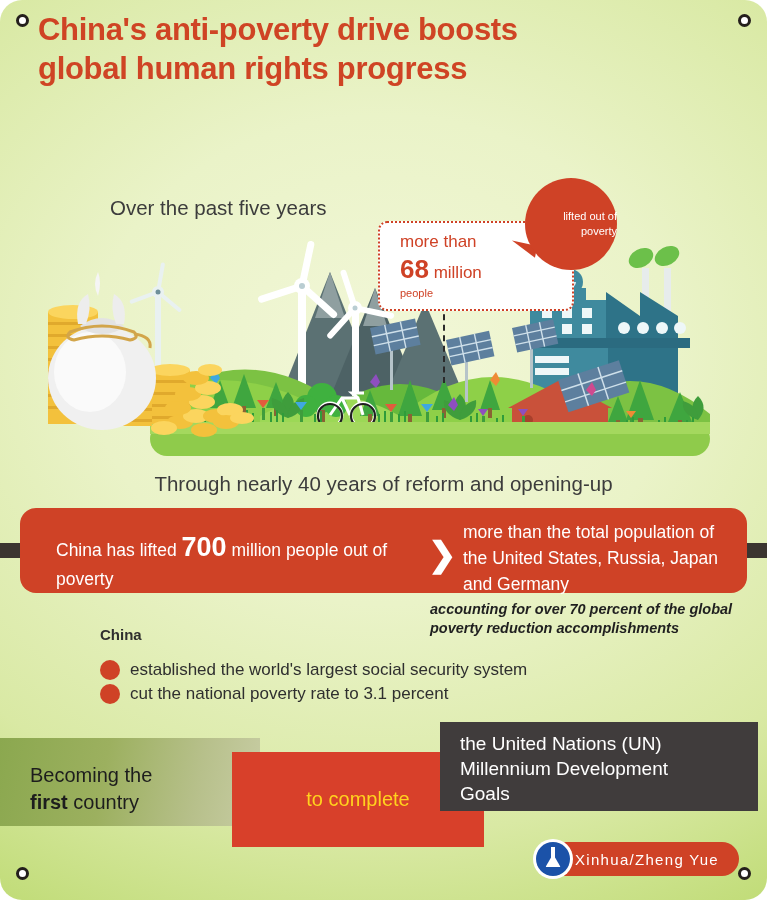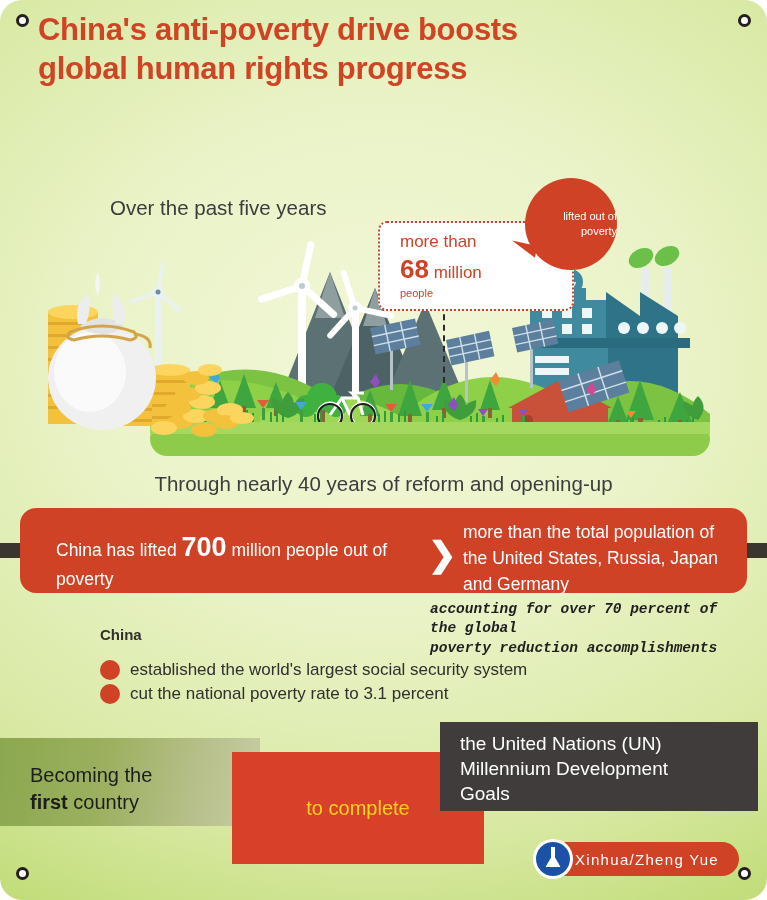--- a/index.html
+++ b/index.html
@@ -105,21 +105,21 @@
   .redbar .chev{
     position:absolute;left:408px;top:29px;font-size:34px;font-weight:bold;color:#fff;line-height:1;
   }
   .redbar .rgt{
     position:absolute;left:443px;top:12px;width:275px;
     font-size:17.5px;line-height:1.48;
   }
 
   .accounting{
     position:absolute;left:430px;top:600px;width:320px;
-    font-family:Liberation Mono, monospace;font-style:italic;font-weight:bold;
+    font-family:Liberation Sans, sans-serif;font-style:italic;font-weight:bold;
     font-size:14.5px;line-height:1.33;color:#1f1f1f;text-align:left;
   }
 
   
   .china-h{position:absolute;left:100px;top:626px;font-size:15px;font-weight:bold;color:#2f2f2f;}
   .bullets{position:absolute;left:100px;top:660px;width:600px;}
   .bullet{display:flex;align-items:center;margin-bottom:4px;}
   .dot{width:20px;height:20px;border-radius:50%;background:#cf4226;flex:0 0 20px;margin-right:10px;}
   .btext{font-size:17px;color:#2f2f2f;}
 
@@ -127,21 +127,21 @@
   .olive{
     position:absolute;left:0;top:738px;width:260px;height:88px;
     background:linear-gradient(100deg,#8ba84f 0%,#9cb05f 40%,#b7c08b 75%,#c8cda4 100%);
     box-sizing:border-box;padding:16px 0 0 30px;
   }
   .olive .o1{font-size:20px;color:#1d1d1d;line-height:1.35;margin-top:8px;}
   .olive .o2{font-size:20px;color:#1d1d1d;line-height:1.35;}
   .olive .o2 b{font-weight:bold;}
 
   .redbox{
-    position:absolute;left:232px;top:752px;width:252px;height:112px;
+    position:absolute;left:232px;top:752px;width:252px;height:95px;
     background:#d8402a;box-sizing:border-box;
     display:flex;align-items:center;justify-content:center;
   }
   .redbox span{color:#ffd21e;font-size:20px;}
 
   .darkbox{
     position:absolute;left:434px;top:722px;width:318px;height:89px;
     background:#403c3c;box-sizing:border-box;padding:9px 0 0 20px;
     color:#ffffff;font-size:19px;line-height:1.32;z-index:3;margin-left:6px;
   }

